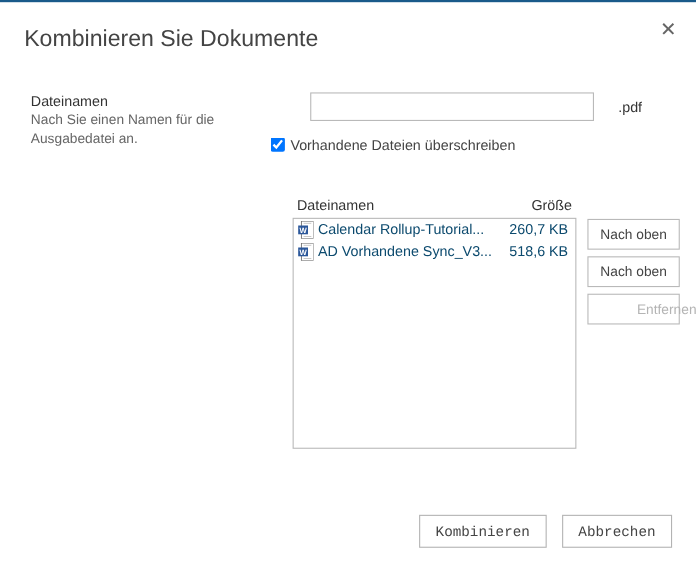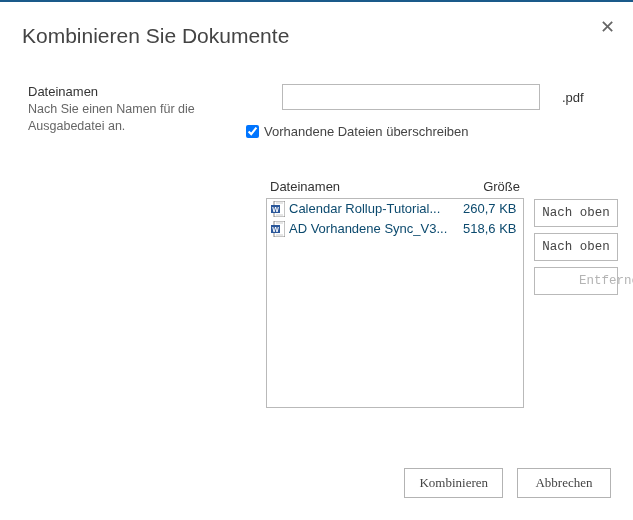--- a/index.html
+++ b/index.html
@@ -127,21 +127,21 @@
   .side-buttons {
     display: flex;
     flex-direction: column;
     gap: 6px;
   }
   button.side {
     width: 84px;
     height: 28px;
     background: #fff;
     border: 1px solid #b9b9b9;
-    font-family: Liberation Mono, monospace;
+    font-family: Liberation Sans, sans-serif;
     font-size: 12.5px;
     color: #444;
     cursor: pointer;
   }
   button.side.disabled {
     color: #b4b4b4;
     cursor: default;
     padding-left: 44px;
   }
   .footer {
@@ -149,21 +149,21 @@
     bottom: 22px;
     right: 22px;
     display: flex;
     gap: 14px;
   }
   button.primary {
     min-width: 94px;
     height: 30px;
     background: #fff;
     border: 1px solid #b3b3b3;
-    font-family: Liberation Serif, serif;
+    font-family: Liberation Mono, monospace;
     font-size: 13px;
     color: #444;
     cursor: pointer;
     padding: 0 14px;
   }
 </style>
 </head>
 <body>
 
 <div class="dialog">

